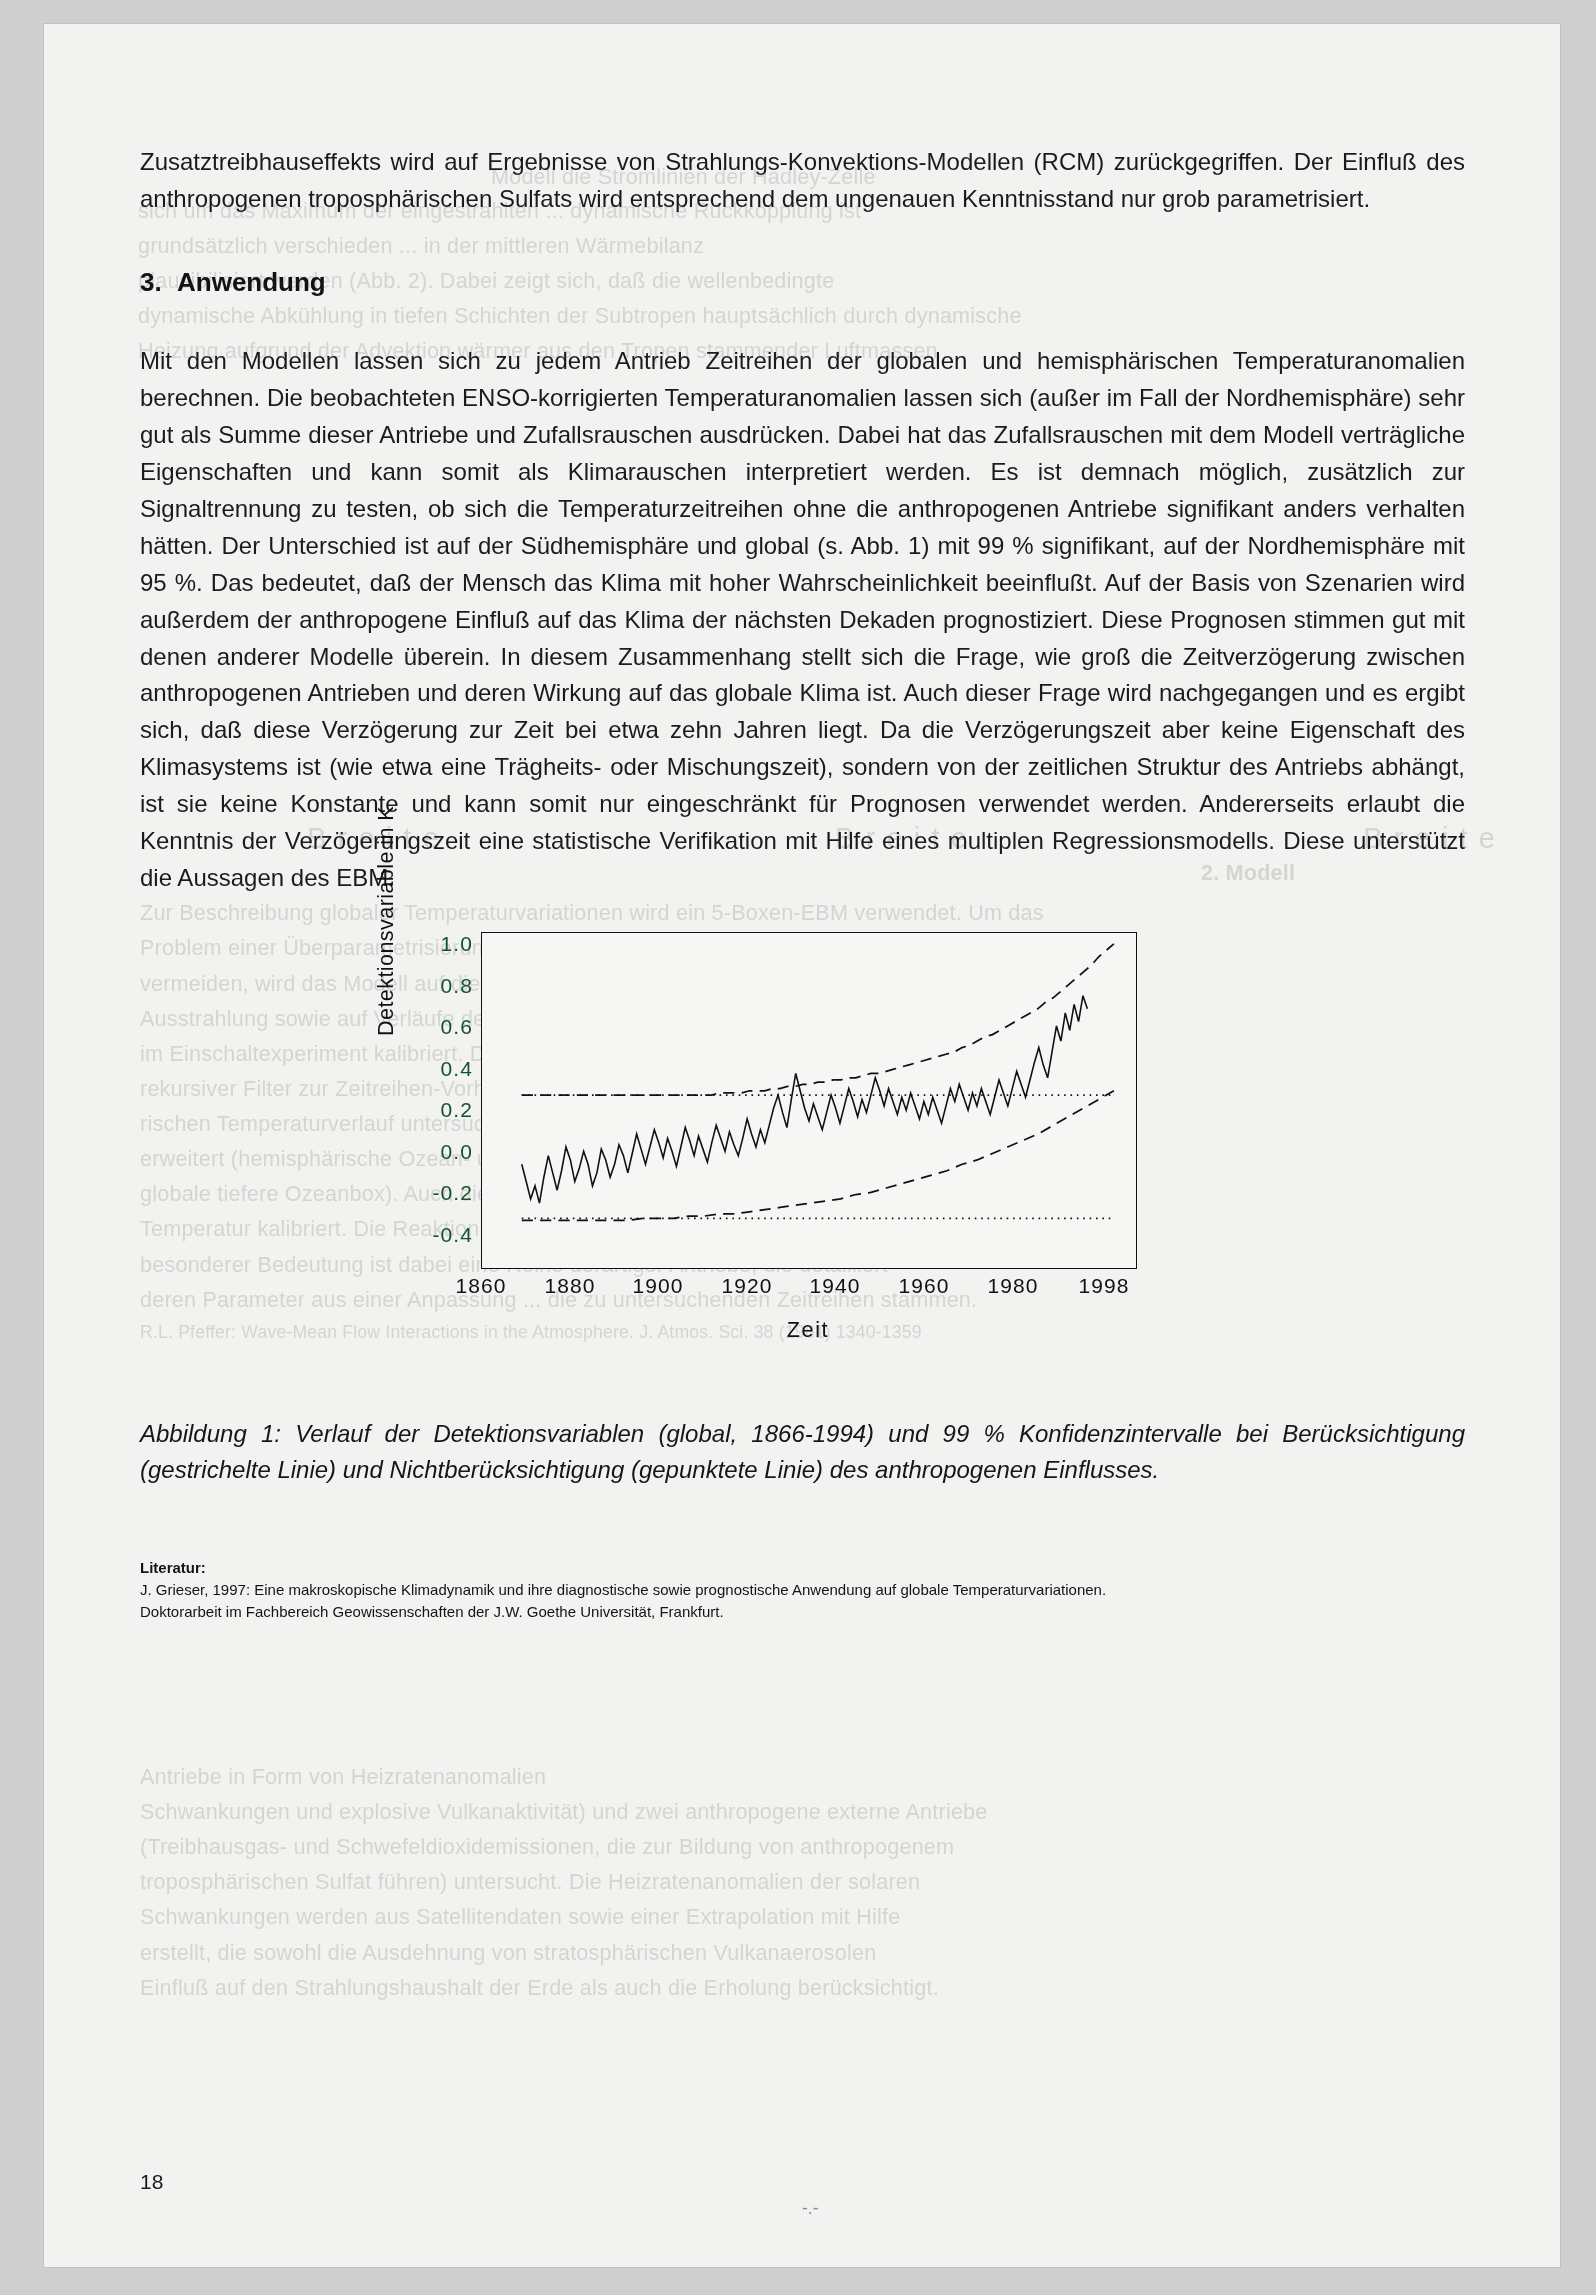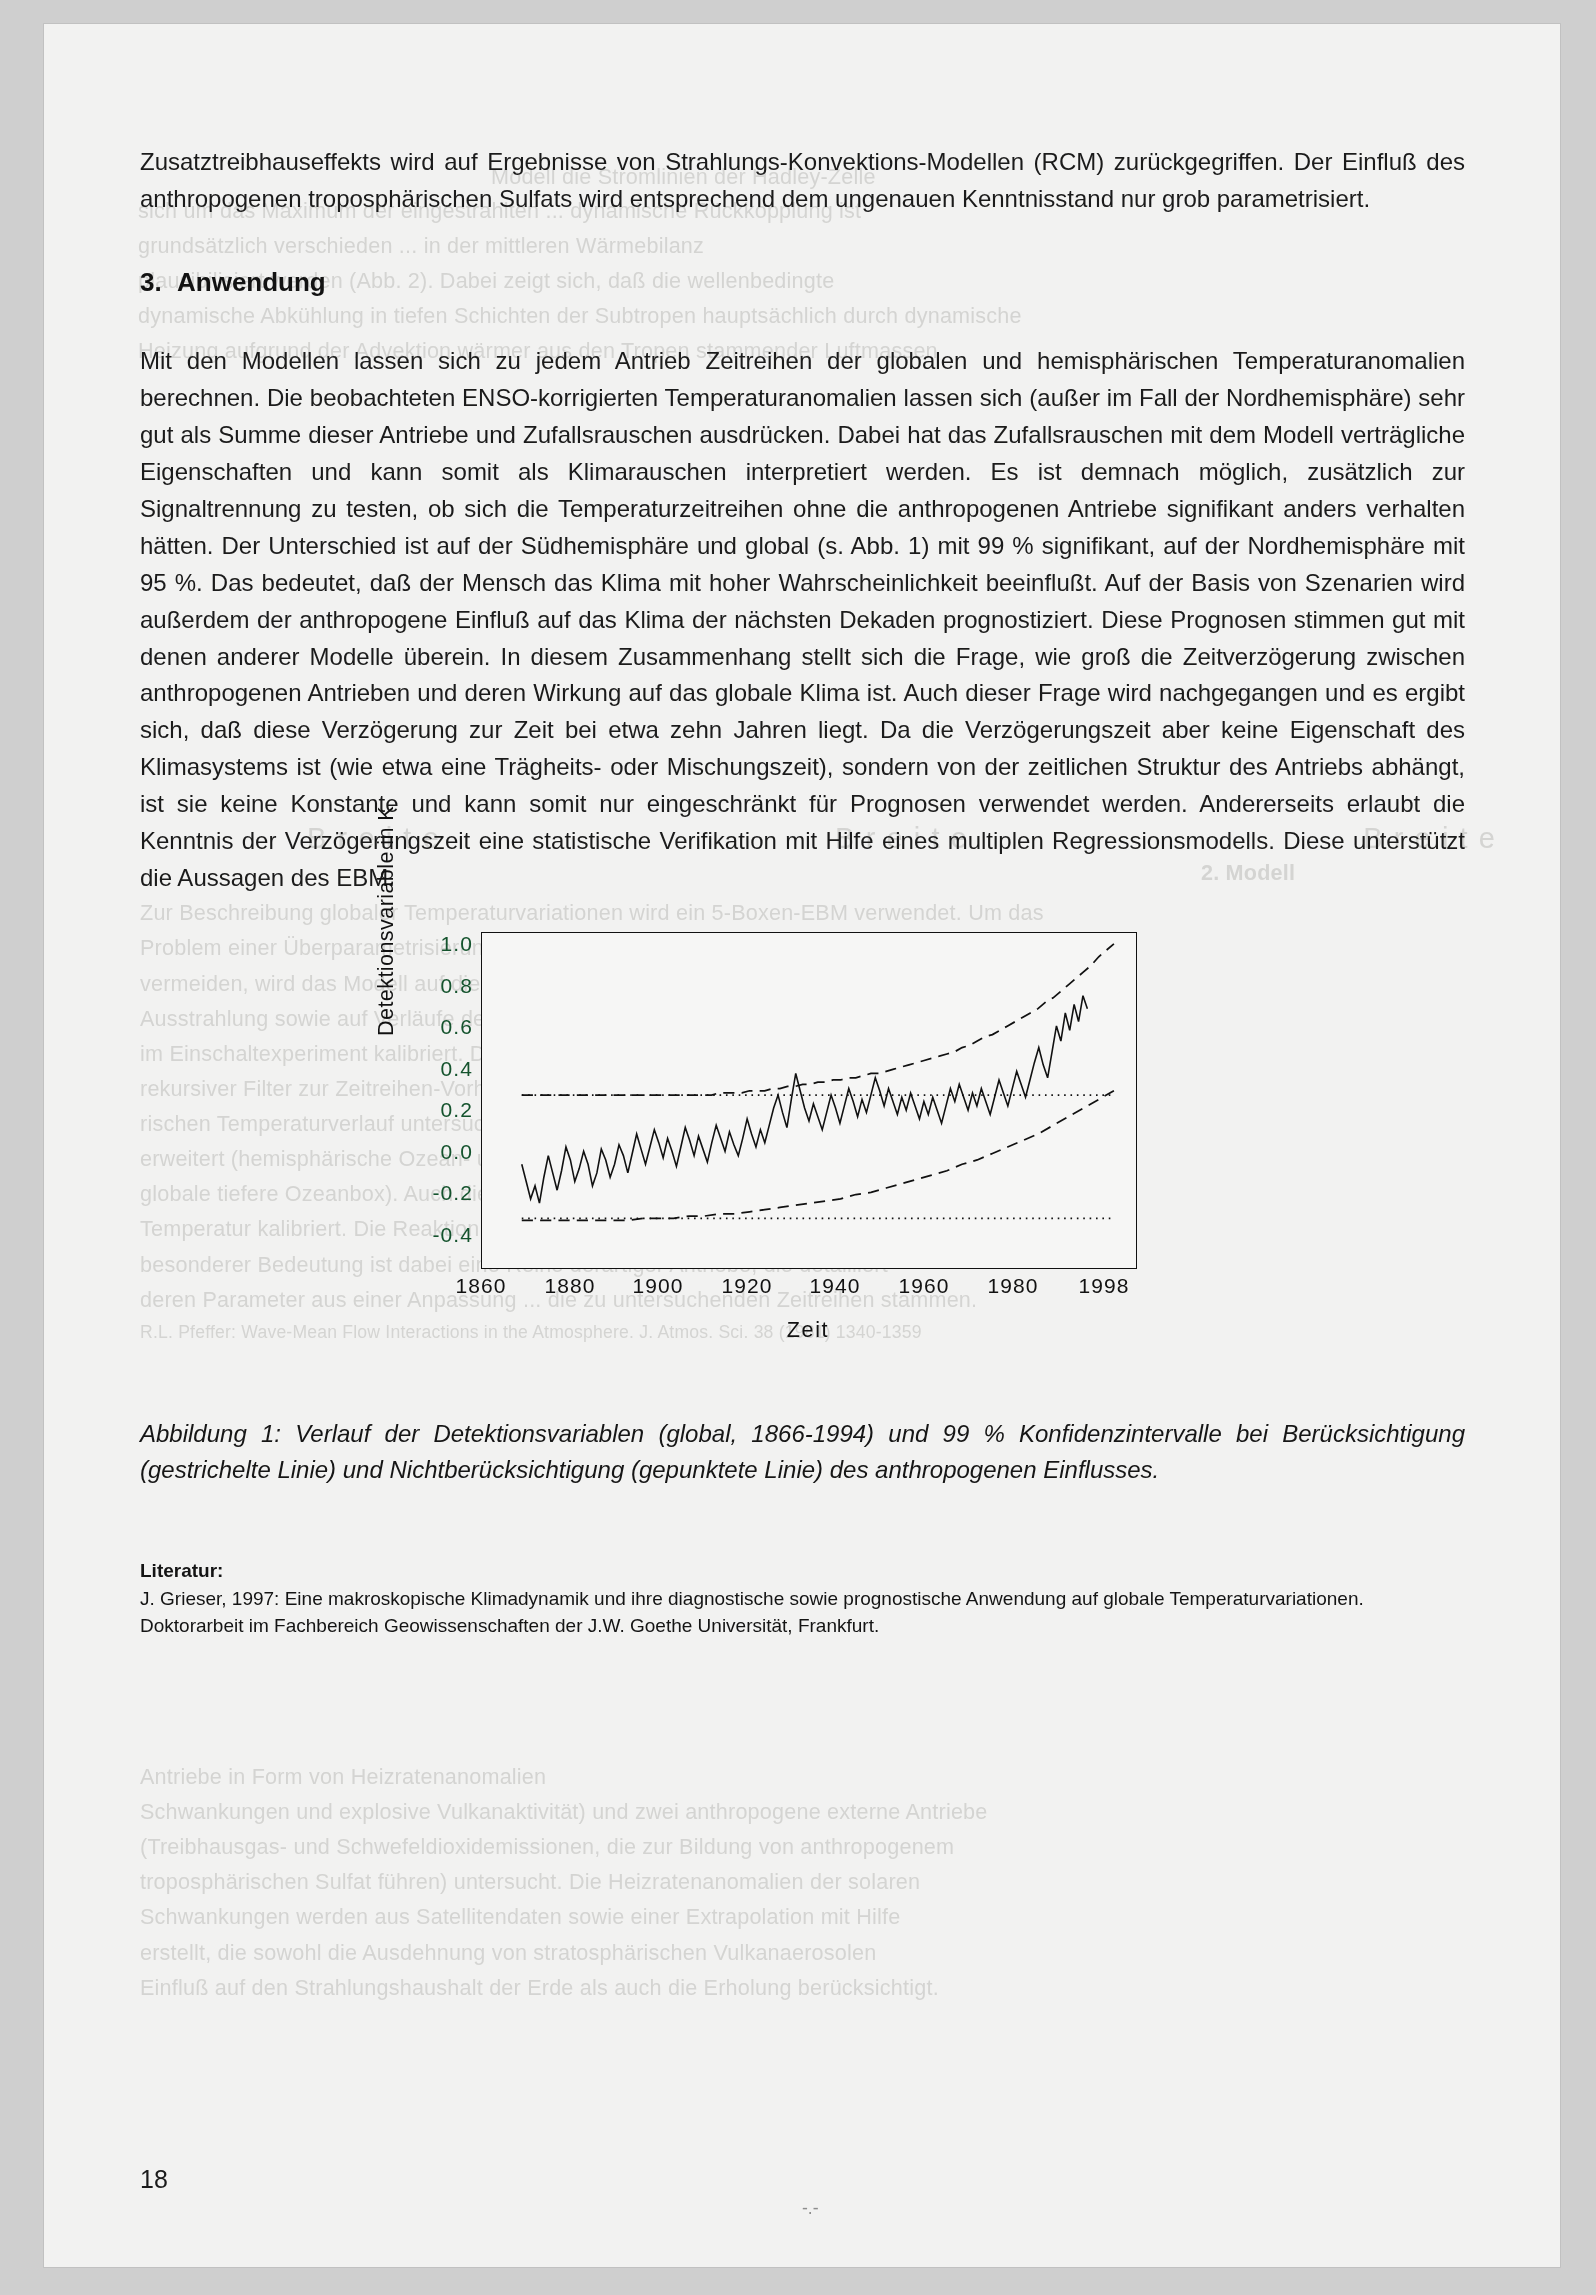--- a/index.html
+++ b/index.html
@@ -109,29 +109,29 @@
   .caption {
     margin:37px 0 0 0;
     font-size:24px;
     line-height:1.5;
     font-style:italic;
     color:#161616;
     text-align:justify;
   }
   .lit {
     margin:69px 0 0 0;
-    font-size:19px;
+    font-size:15px;
     line-height:1.45;
     color:#141414;
   }
   .lit .head { font-weight:bold; }
   .pageno {
     position:absolute;
     left:96px; bottom:73px;
-    font-size:25px;
+    font-size:21px;
     color:#1b1b1b;
   }
   .footmark {
     position:absolute;
     left:50%; bottom:48px;
     font-size:17.6px;
     color:#8d8d8d;
   }
 </style>
 </head>

